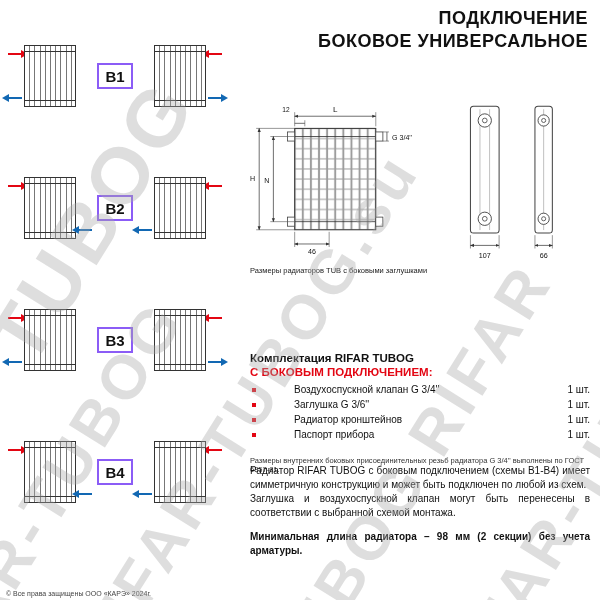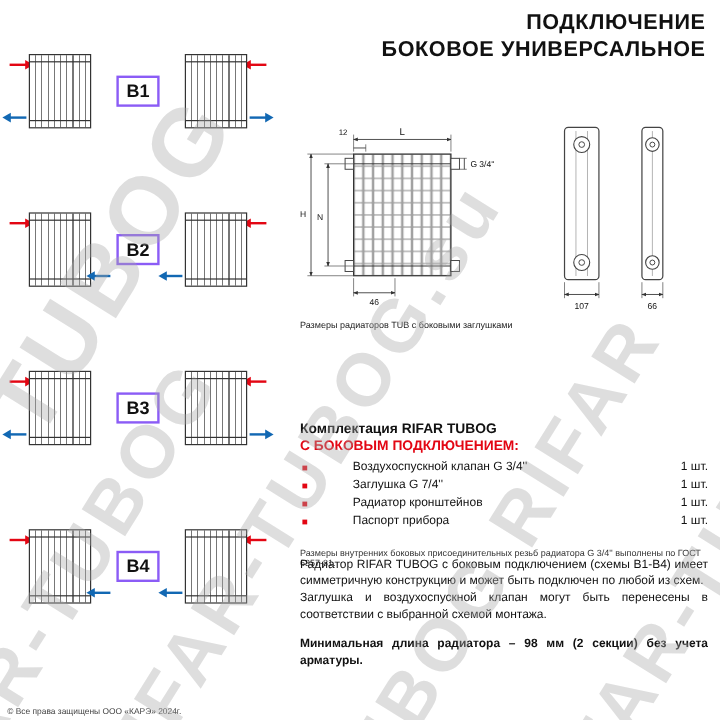--- a/index.html
+++ b/index.html
@@ -249,21 +249,21 @@
     <div class="equip-h1">Комплектация RIFAR TUBOG</div>
     <div class="equip-h2">С БОКОВЫМ ПОДКЛЮЧЕНИЕМ:</div>
     <div class="equip-items">
       <div class="equip-item">
         <span class="bullet"></span>
         <span class="lbl">Воздухоспускной клапан G 3/4''</span>
         <span class="qty">1 шт.</span>
       </div>
       <div class="equip-item">
         <span class="bullet"></span>
-        <span class="lbl">Заглушка G 7/4''</span>
+        <span class="lbl">Заглушка G 3/6''</span>
         <span class="qty">1 шт.</span>
       </div>
       <div class="equip-item">
         <span class="bullet"></span>
         <span class="lbl">Радиатор кронштейнов</span>
         <span class="qty">1 шт.</span>
       </div>
       <div class="equip-item">
         <span class="bullet"></span>
         <span class="lbl">Паспорт прибора</span>

